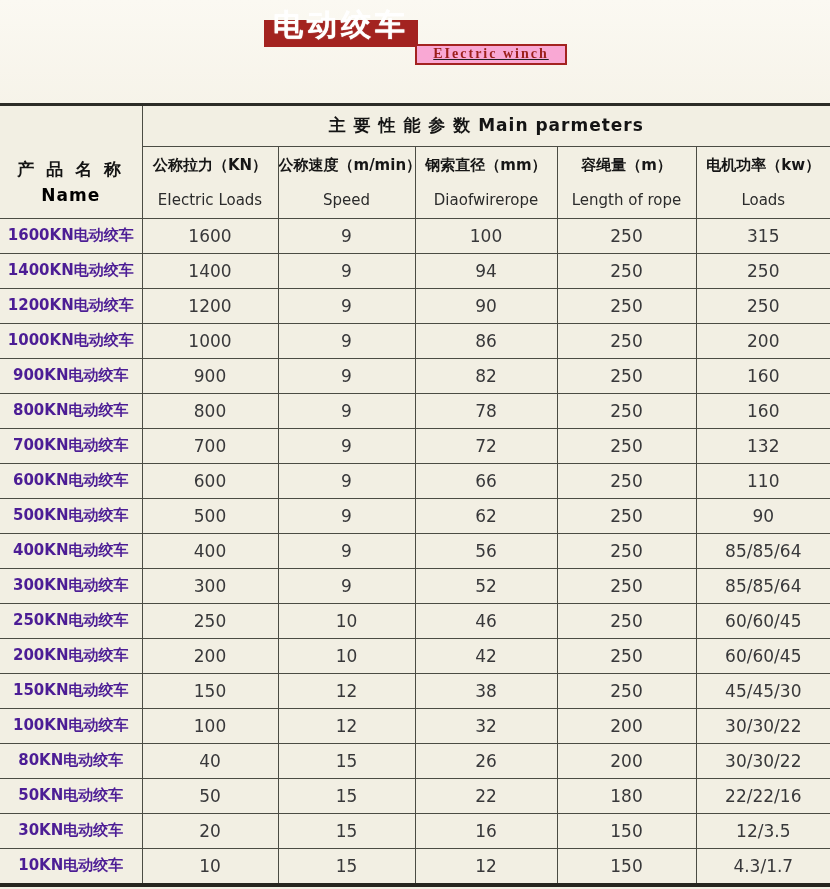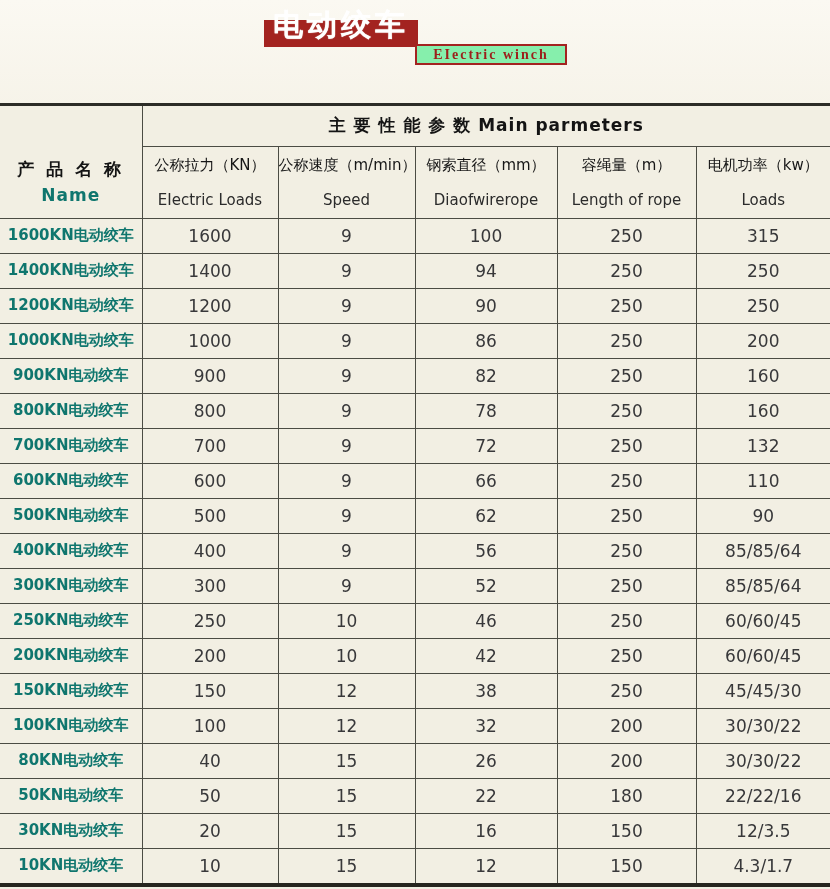--- a/index.html
+++ b/index.html
@@ -18,22 +18,22 @@
     background:#a32320;
   }
   .banner-zh {
     position:absolute; left:266px; top:6px; width:150px;
     text-align:center; font-size:30px; font-weight:bold; color:#ffffff;
     letter-spacing:4px; line-height:38px; white-space:nowrap;
     text-shadow:0 0 1px #ffffff;
   }
   .banner-en-box {
     position:absolute; left:415px; top:44px; width:152px; height:21px;
-    border:2px solid #a32320; background:#86efac;
-    display:flex; align-items:flex-end; justify-content:center;
+    border:2px solid #a32320; background:#f9a8d4;
+    display:flex; align-items:flex-start; justify-content:center;text-decoration:underline;
   }
   .banner-en-box span {
     font-family:"Liberation Serif","DejaVu Serif",serif;
     font-weight:bold; font-size:14px; color:#9c1f1b; letter-spacing:2px;
     white-space:nowrap;
   }
 
   
   .table-wrap {
     position:absolute; left:0; top:103px; width:830px;
@@ -48,26 +48,26 @@
   }
   th:first-child, td:first-child { border-left:none; }
   th:last-child, td:last-child { border-right:none; }
   thead tr:first-child th { border-top:none; }
   tbody tr:last-child td { border-bottom:none; }
 
   .group-header-row th { height:40px; font-size:17px; font-weight:bold; letter-spacing:1px; color:#141414; }
   .sub-header-row th { height:72px; font-weight:normal; }
   .name-header { font-size:17px; }
   .name-header .zh { font-weight:bold; letter-spacing:3px; margin-bottom:4px;margin-top:40px; }
-  .name-header .en { font-size:17px; color:#0f766e; }
-  .col-header .zh { font-size:15px; font-weight:normal; margin-bottom:16px; color:#161616; }
+  .name-header .en { font-size:17px; color:#000000; }
+  .col-header .zh { font-size:15px; font-weight:bold; margin-bottom:16px; color:#161616; }
   .col-header .en { font-size:15px; color:#2b2b2b; }
 
   tbody td { height:35px; font-size:17px; color:#38383a; }
-  tbody td.name-col { font-size:15px; font-weight:bold; color:#0f766e; }
+  tbody td.name-col { font-size:15px; font-weight:bold; color:#4c1d95; }
 </style>
 </head>
 <body>
 
 <div class="page">
 
   <div class="banner-red"></div>
   <div class="banner-zh">电动绞车</div>
   <div class="banner-en-box">
     <span>EIectric winch</span>

